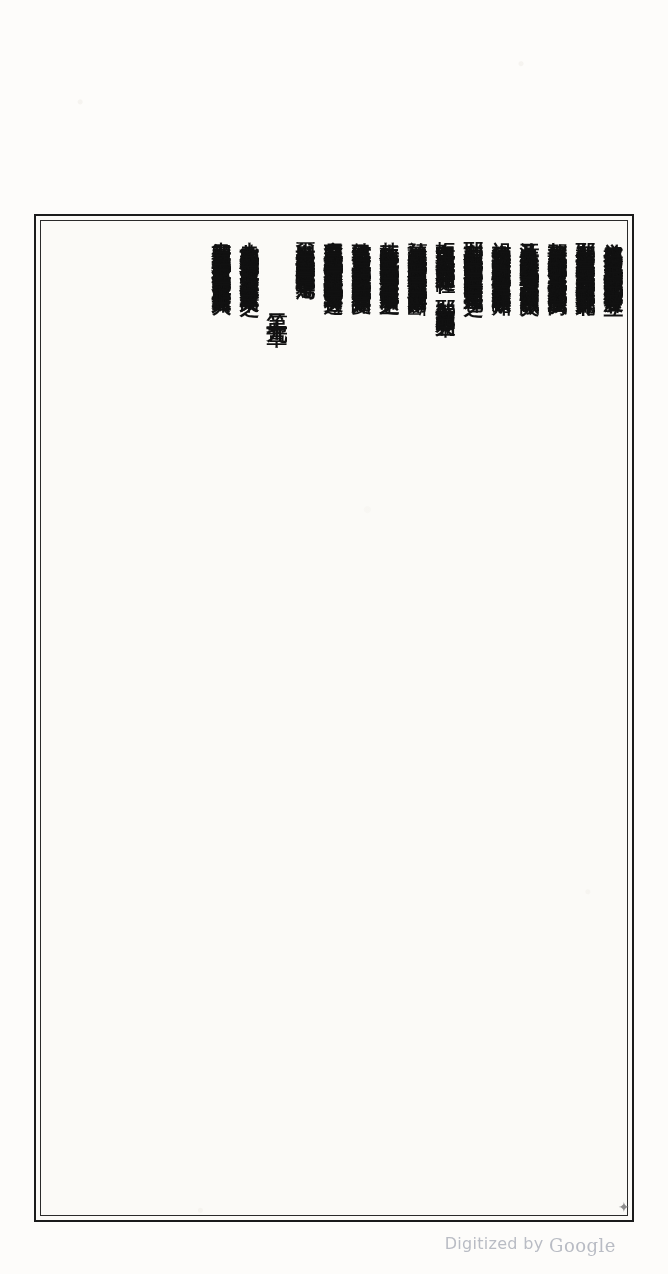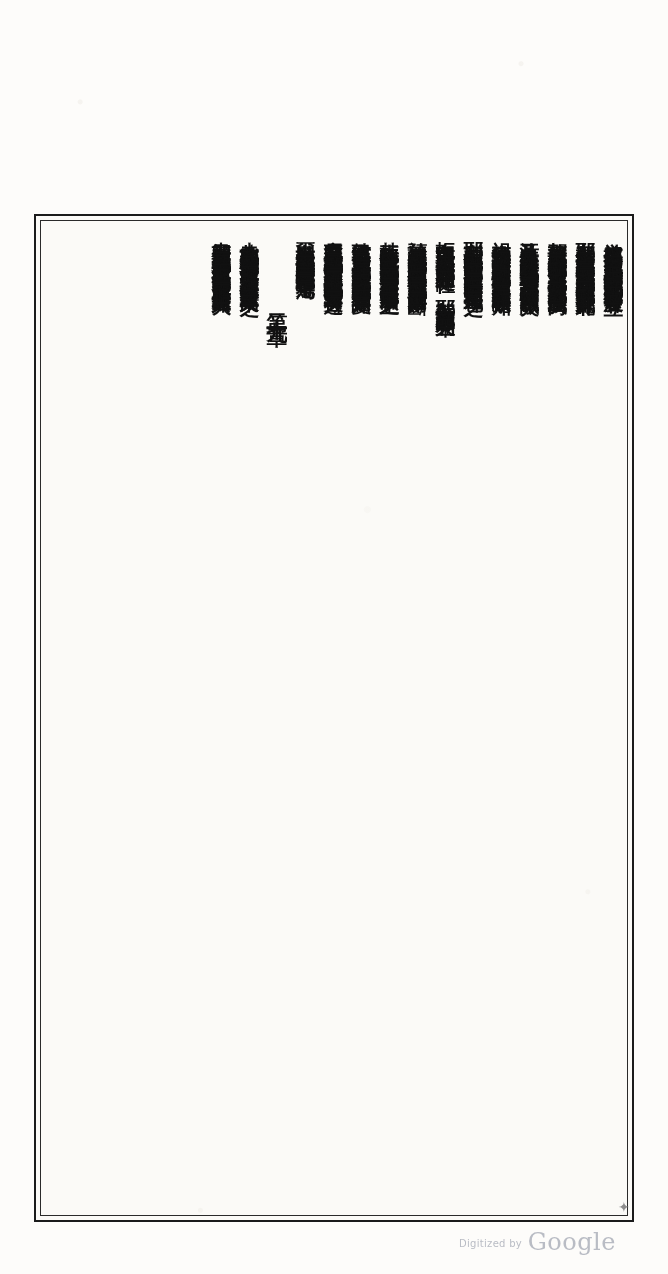--- a/index.html
+++ b/index.html
@@ -86,27 +86,27 @@
     position: absolute;
     right: 52px;
     bottom: 18px;
     font-family: "DejaVu Serif", serif;
     color: #b9bcc4;
     letter-spacing: 0.5px;
     z-index: 6;
     user-select: none;
   }
   .watermark .small {
-    font-size: 10px;
+    font-size: 16px;
     font-family: "DejaVu Sans", sans-serif;
     letter-spacing: 0.3px;
     vertical-align: 3px;
   }
   .watermark .big {
-    font-size: 24px;
+    font-size: 18px;
     font-family: "DejaVu Serif", serif;
   }
   .corner-mark {
     position: absolute;
     right: 36px;
     bottom: 60px;
     width: 14px;
     height: 14px;
     z-index: 6;
     color: #8d8d8d;

